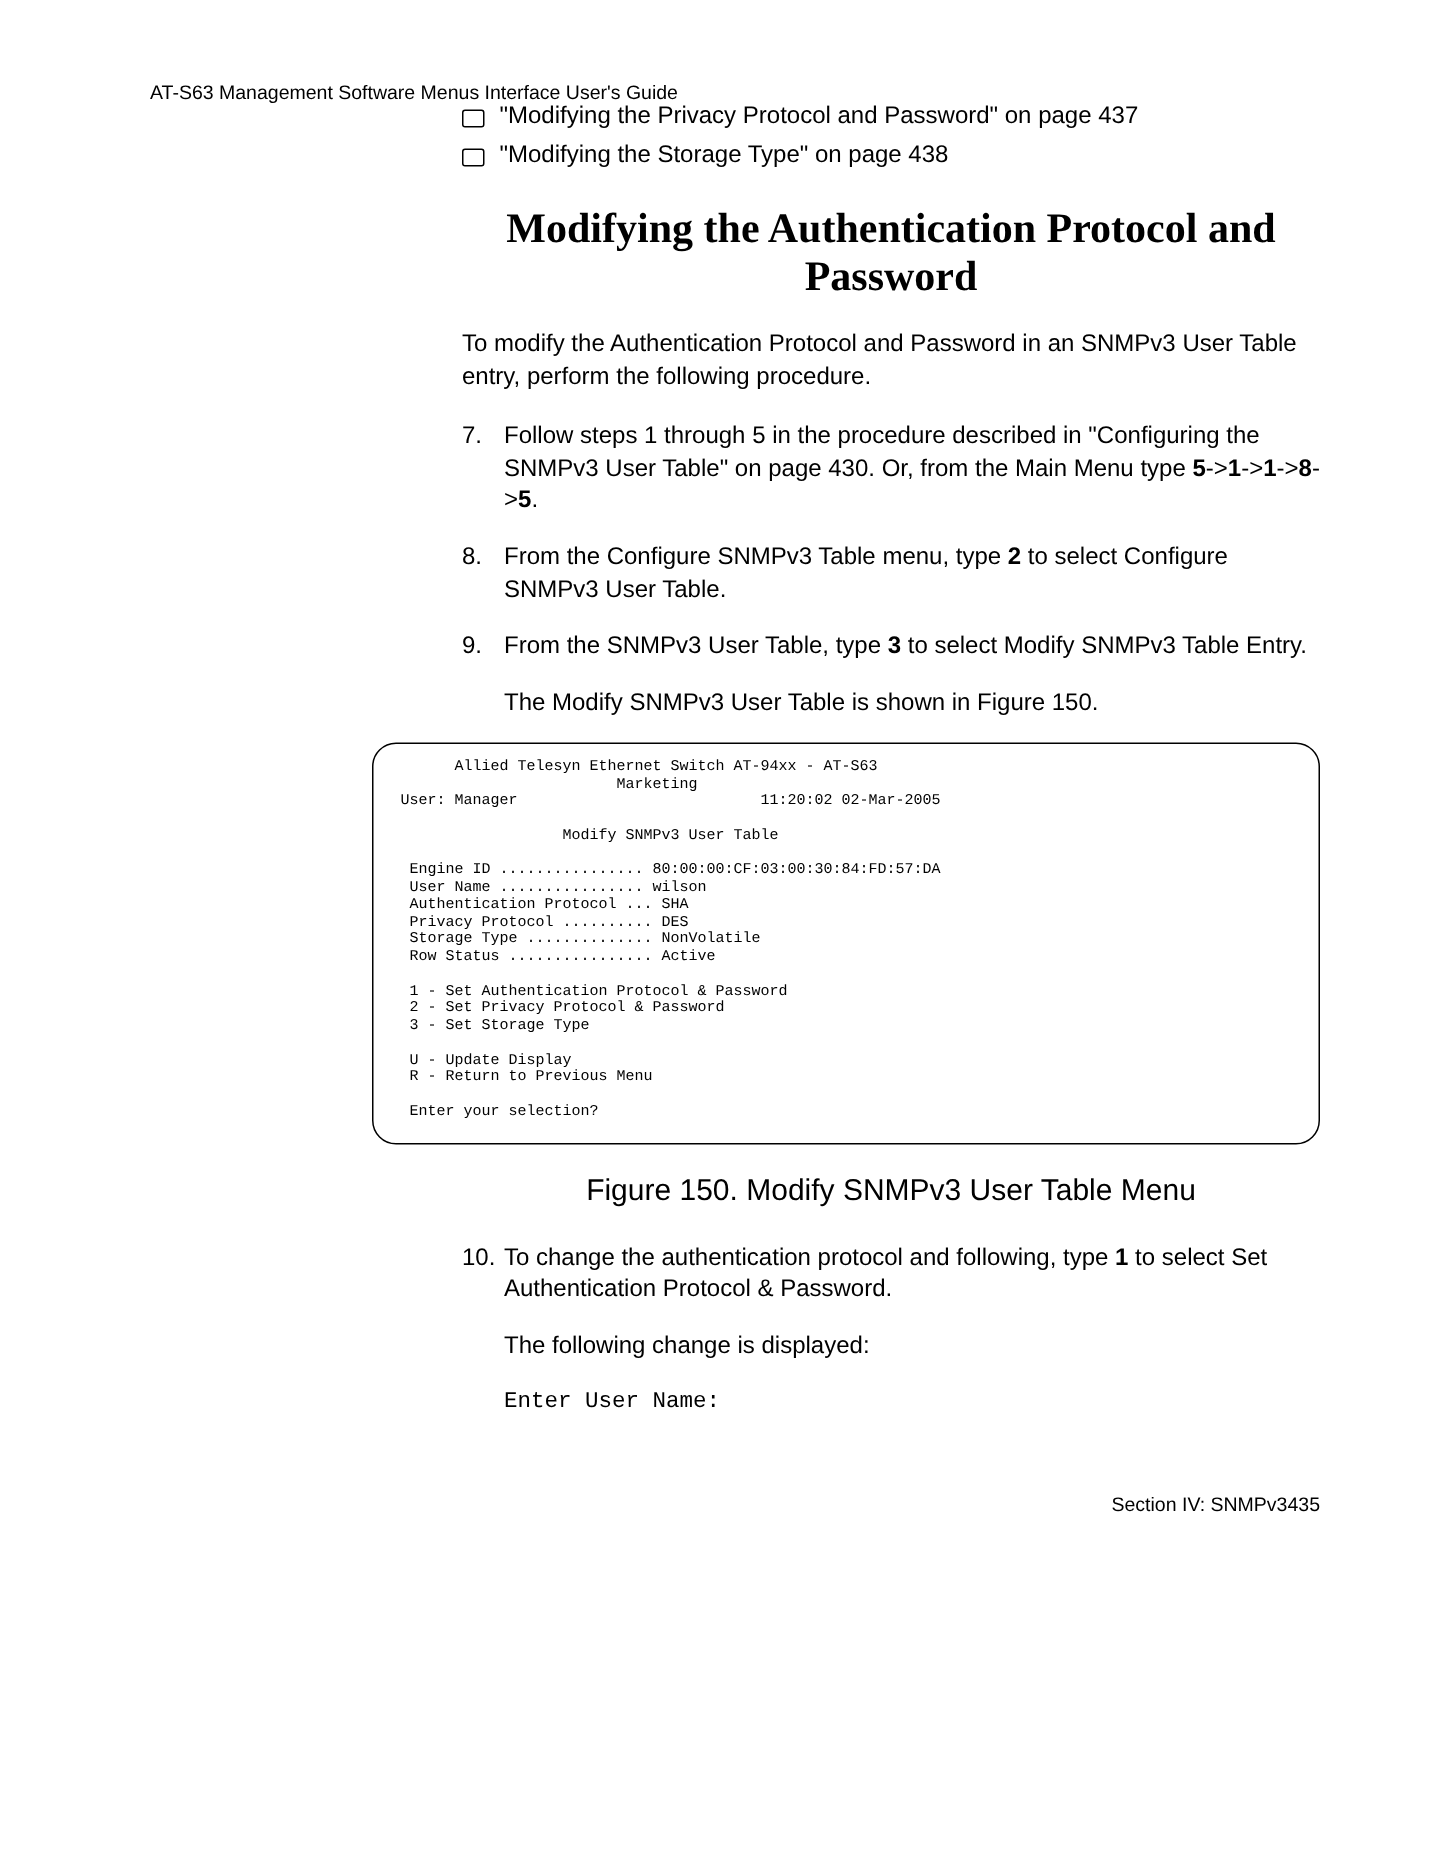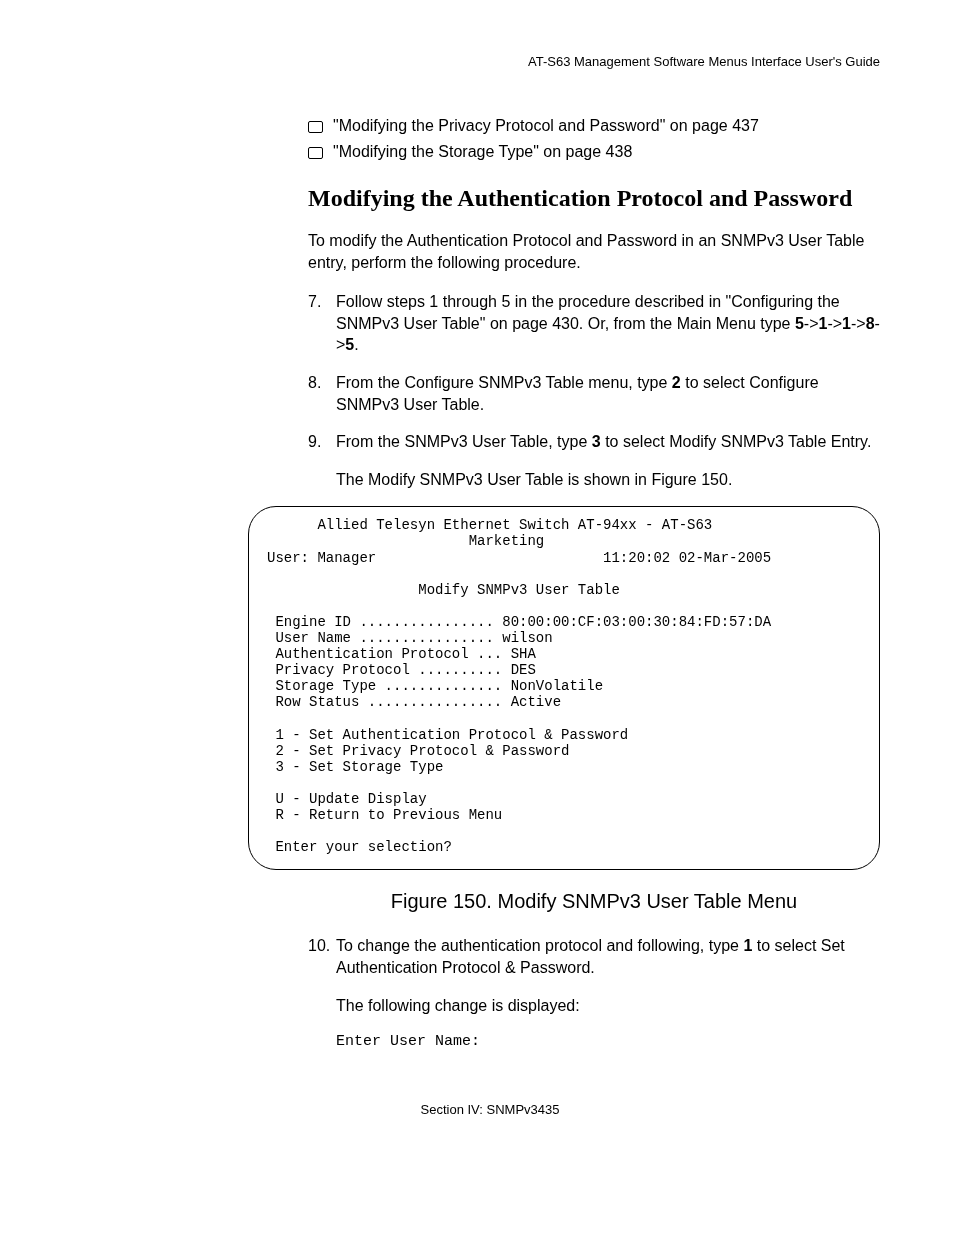--- a/index.html
+++ b/index.html
@@ -9,23 +9,22 @@
     font-family: Arial, Helvetica, sans-serif;
     color: #000;
     width: 954px;
   }
   .page {
     padding: 54px 74px 40px 100px;
     box-sizing: border-box;
     width: 954px;
   }
   .header {
-    text-align: right;
+    text-align: left;
     font-size: 13px;
-    margin-bottom: 48px;
   }
   .content {
     margin-left: 208px;
   }
   .bullet-list {
     margin: 0 0 24px 0;
     padding: 0;
   }
   .bullet-row {
     display: flex;
@@ -38,22 +37,23 @@
     height: 10px;
     border: 1.5px solid #000;
     border-radius: 2px;
     margin-right: 10px;
     margin-top: 4px;
     flex: 0 0 auto;
   }
   .section-heading {
     font-family: "Times New Roman", Times, serif;
     font-weight: bold;
-    font-size: 24px;
+    font-size: 28px;
     margin: 24px 0 18px 0;
+    text-align: center;
   }
   .para {
     font-size: 16px;
     line-height: 1.35;
     margin-bottom: 18px;
   }
   .step {
     display: flex;
     font-size: 16px;
     line-height: 1.35;
@@ -72,40 +72,40 @@
     margin-bottom: 0;
   }
   .bold { font-weight: bold; }
   .terminal-wrap {
     margin-left: -60px;
     margin-top: 10px;
     margin-bottom: 20px;
   }
   .terminal {
     border: 1px solid #000;
-    border-radius: 28px;
+    border-radius: 16px;
     padding: 10px 18px 14px 18px;
     font-family: "Courier New", Courier, monospace;
-    font-size: 14px;
+    font-size: 10px;
     line-height: 1.15;
     white-space: pre;
   }
   .fig-caption {
     text-align: center;
     font-size: 20px;
     margin: 14px 0 22px 0;
   }
   .prompt-line {
     font-family: "Courier New", Courier, monospace;
     font-size: 15px;
     margin-top: 4px;
   }
   .footer {
     display: flex;
-    justify-content: center;
+    justify-content: flex-end;
     font-size: 13px;
     margin-top: 50px;
   }
 </style>
 </head>
 <body>
 
 <div class="page">
 
   <div class="header">

